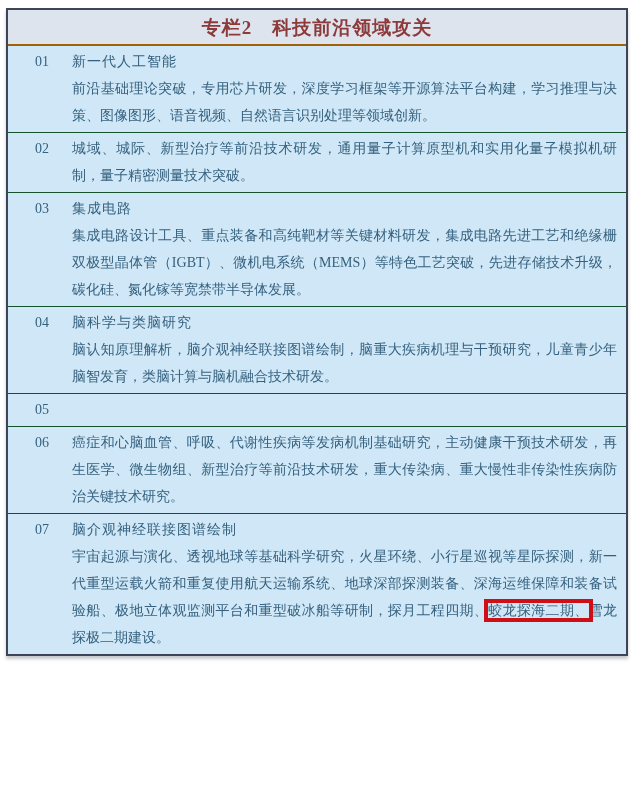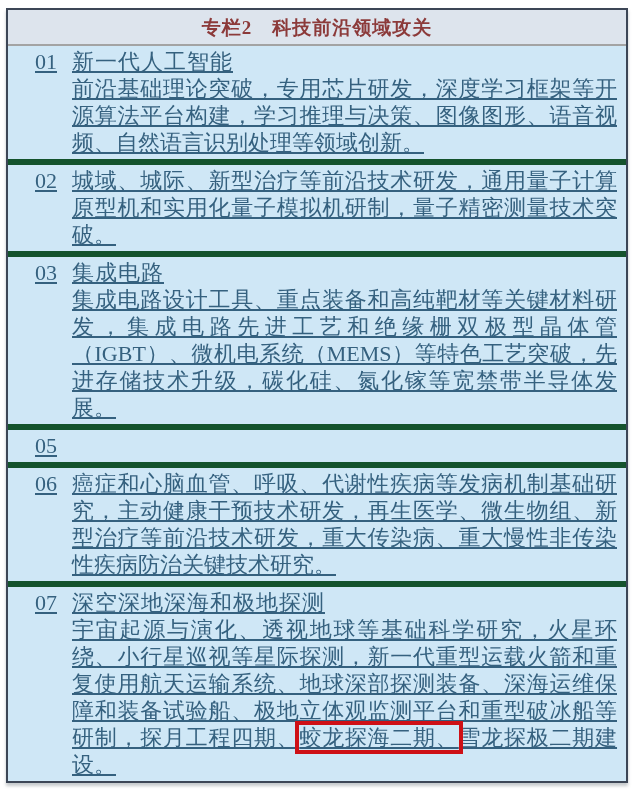--- a/index.html
+++ b/index.html
@@ -17,38 +17,37 @@
   }
   .panel {
     margin: 8px 6px 0 6px;
     border: 2px solid #3c4656;
     background: #cfe7f6;
     color: #35617f;
     box-shadow: 0 3px 3px rgba(90,100,110,0.35);
   }
   .panel-header {
     background: #dde4ed;
-    border-bottom: 2px solid #a3a3a3;
+    border-bottom: 2px solid #a16207;
     text-align: center;
     padding: 5px 0 4px 0;
     font-size: 19px;
     line-height: 25px;
     font-weight: bold;
     color: #8c3a3a;
     letter-spacing: 1px;
   }
   .row {
     display: flex;
     padding: 2px 0 3px 0;
-    font-size: 22px;
+    font-size: 14px;
     line-height: 27px;
-    text-decoration: underline;
   }
   .row + .row {
-    border-top: 6px solid #14532d;
+    border-top: 1px solid #14532d;
   }
   .num {
     flex: 0 0 64px;
     box-sizing: border-box;
     padding-left: 27px;
   }
   .content {
     flex: 1;
     padding-right: 9px;
     text-align: justify;
@@ -87,34 +86,41 @@
     </div>
 
     <div class="row">
       <div class="num">03</div>
       <div class="content">
         <div class="item-title">集成电路</div>
         <div class="item-body">集成电路设计工具、重点装备和高纯靶材等关键材料研发，集成电路先进工艺和绝缘栅双极型晶体管（IGBT）、微机电系统（MEMS）等特色工艺突破，先进存储技术升级，碳化硅、氮化镓等宽禁带半导体发展。</div>
       </div>
     </div>
 
+    <div class="row">
+      <div class="num">04</div>
+      <div class="content">
+        <div class="item-title">脑科学与类脑研究</div>
+        <div class="item-body">脑认知原理解析，脑介观神经联接图谱绘制，脑重大疾病机理与干预研究，儿童青少年脑智发育，类脑计算与脑机融合技术研发。</div>
+      </div>
+    </div>
 
     <div class="row">
       <div class="num">05</div>
     </div>
 
     <div class="row">
       <div class="num">06</div>
       <div class="content">
         <div class="item-body">癌症和心脑血管、呼吸、代谢性疾病等发病机制基础研究，主动健康干预技术研发，再生医学、微生物组、新型治疗等前沿技术研发，重大传染病、重大慢性非传染性疾病防治关键技术研究。</div>
       </div>
     </div>
 
     <div class="row">
       <div class="num">07</div>
       <div class="content">
-        <div class="item-title">深空深地深海和极地探测</div>
+        <div class="item-title">脑介观神经联接图谱绘制</div>
         <div class="item-body"><span>宇宙起源与演化、透视地球等基础科学研究，火星环绕、小行星巡视等星际探测，新一代重型运载火箭和重复使用航天运输系统、地球深部探测装备、深海运维保障和装备试验船、极地立体观监测平台和重型破冰船等研制，探月工程四期、</span><span class="highlight-box">蛟龙探海二期、</span><span>雪龙探极二期建设。</span></div>
       </div>
     </div>
 
   </div>
 </div>
 
 </body></html>

